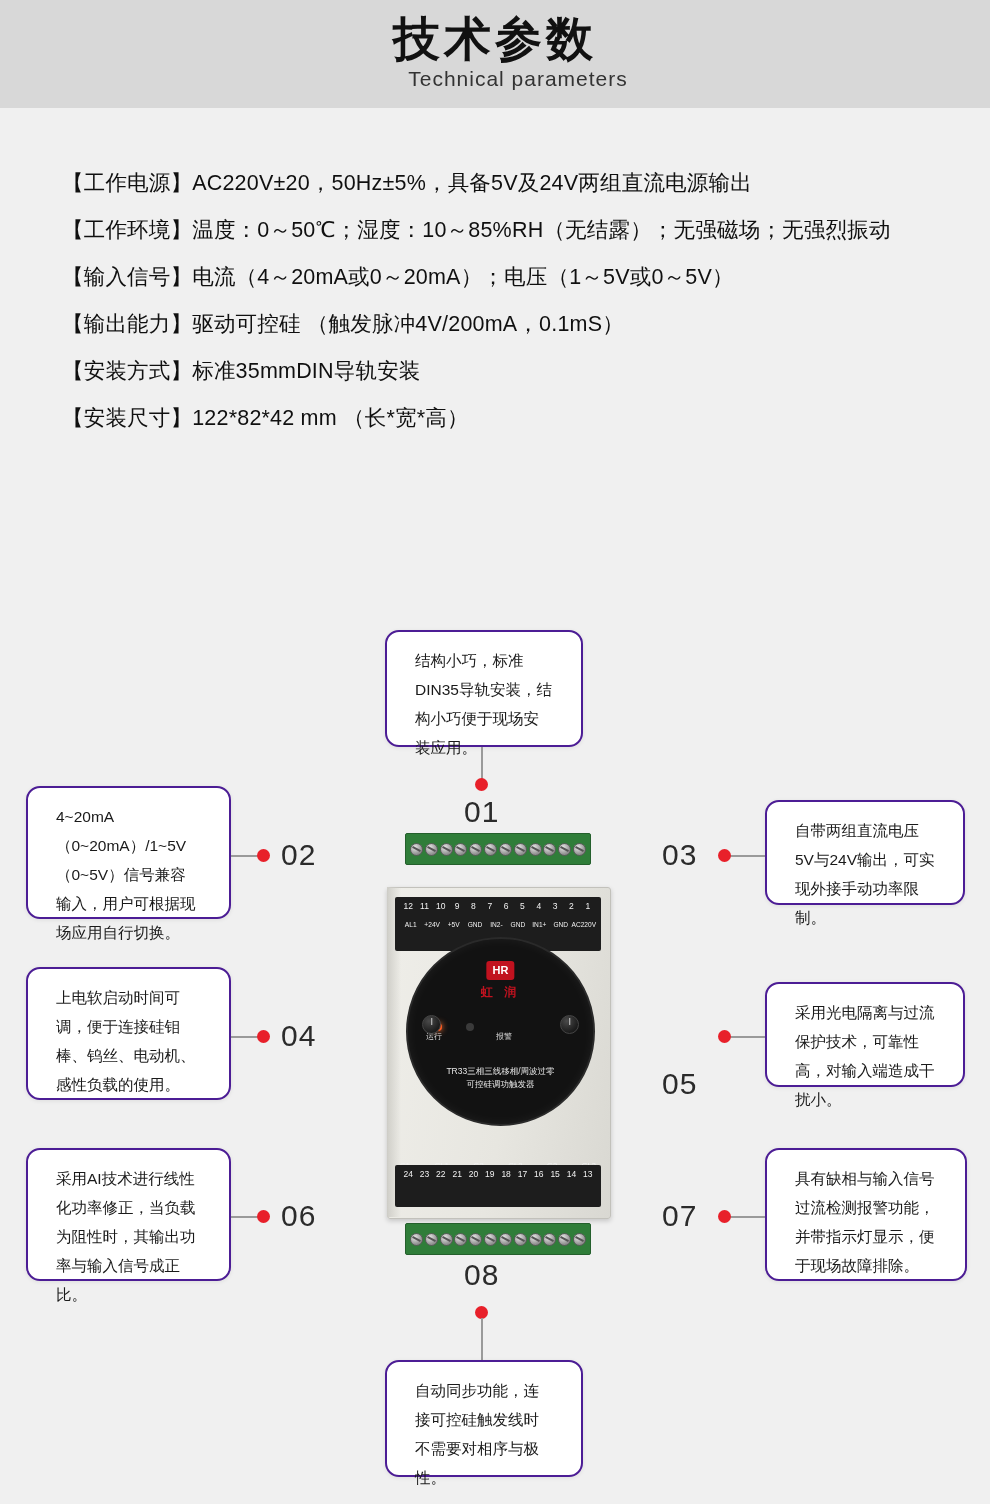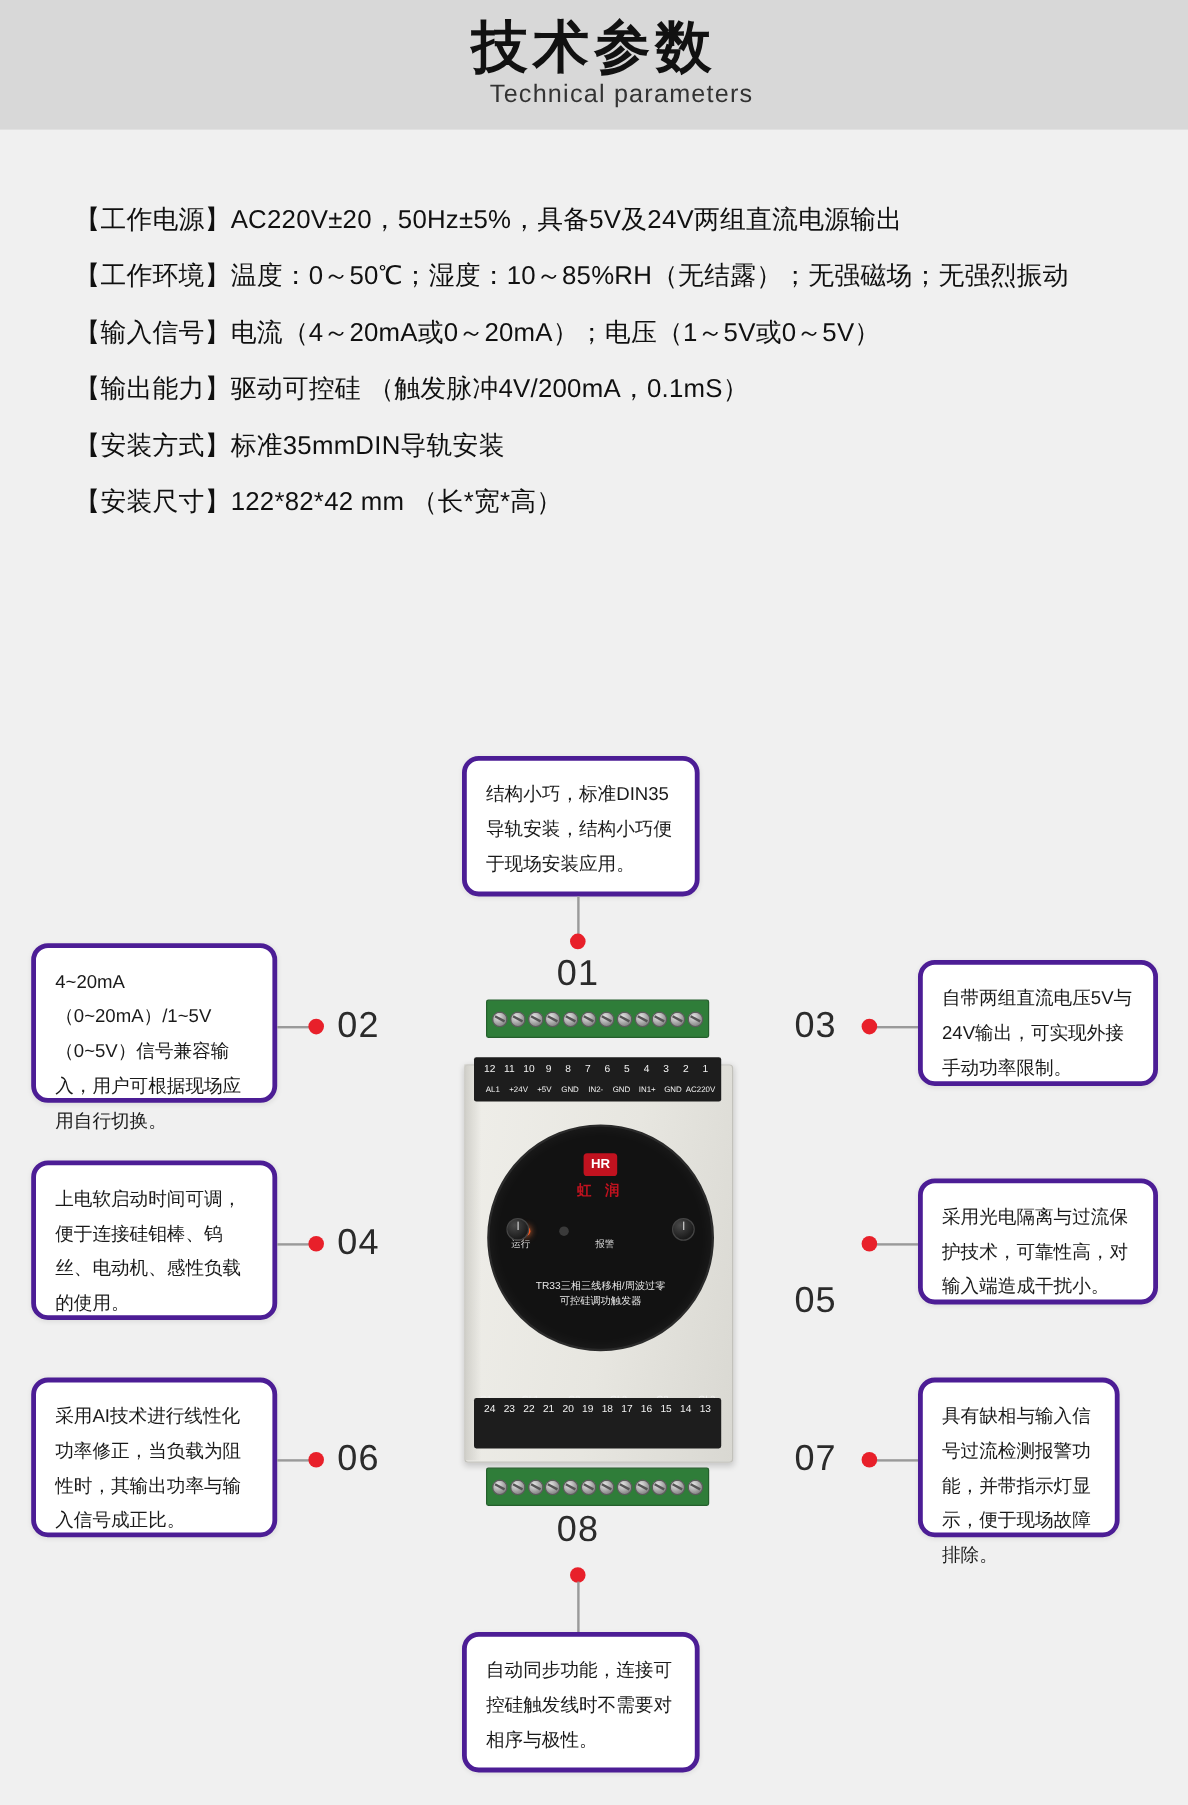--- a/index.html
+++ b/index.html
@@ -122,23 +122,23 @@
   }
   
   .black-strip {
     position: absolute;
     background: #1d1d1d;
     color: #f2f2f2;
     border-radius: 2px;
   }
   .strip-top {
     left: 20px;
-    top: 56px;
+    top: 72px;
     width: 206px;
-    height: 37px;
+    height: 54px;
   }
   .strip-bottom {
     left: 20px;
     top: 340px;
     width: 206px;
     height: 42px;
   }
   .strip-row {
     display: flex;
     justify-content: space-between;
@@ -250,25 +250,25 @@
     text-align: center;
     color: #e8e8e8;
     font-size: 8.5px;
     line-height: 13px;
   }
 
   
   .callout {
     position: absolute;
     background: #fff;
-    border: 4px solid #4c1d95;
+    border: 2px solid #4c1d95;
     border-radius: 14px;
     box-shadow: 0 1px 4px rgba(0,0,0,.08);
     box-sizing: border-box;
-    padding: 14px 16px;
+    padding: 14px 28px;
     font-size: 15.5px;
     line-height: 29px;
     color: #1a1a1a;
   }
   .num {
     position: absolute;
     font-size: 30px;
     color: #2b2b2b;
     font-family: "Liberation Sans", sans-serif;
     letter-spacing: 1px;
@@ -448,21 +448,21 @@
 <div class="dot" style="left:718px; top:1030px;"></div>
 <div class="num" style="left:662px; top:1019px;margin-top:48px;">05</div>
 
 <div class="callout" style="left:26px; top:1148px; width:205px; height:133px;">
   <span>采用AI技术进行线性化功率修正，当负载为阻性时，其输出功率与输入信号成正比。</span>
 </div>
 <div class="connector conn-h" style="left:231px; top:1216px; width:28px;"></div>
 <div class="dot" style="left:257px; top:1210px;"></div>
 <div class="num" style="left:281px; top:1199px;">06</div>
 
-<div class="callout" style="left:765px; top:1148px; width:168px; height:133px;">
+<div class="callout" style="left:765px; top:1148px; width:202px; height:133px;">
   <span>具有缺相与输入信号过流检测报警功能，并带指示灯显示，便于现场故障排除。</span>
 </div>
 <div class="connector conn-h" style="left:730px; top:1216px; width:35px;"></div>
 <div class="dot" style="left:718px; top:1210px;"></div>
 <div class="num" style="left:662px; top:1199px;">07</div>
 
 <div class="num" style="left:464px; top:1258px;">08</div>
 <div class="dot" style="left:475px; top:1306px;"></div>
 <div class="connector conn-v" style="left:481px; top:1318px; height:42px;"></div>
 <div class="callout" style="left:385px; top:1360px; width:198px; height:117px;">

